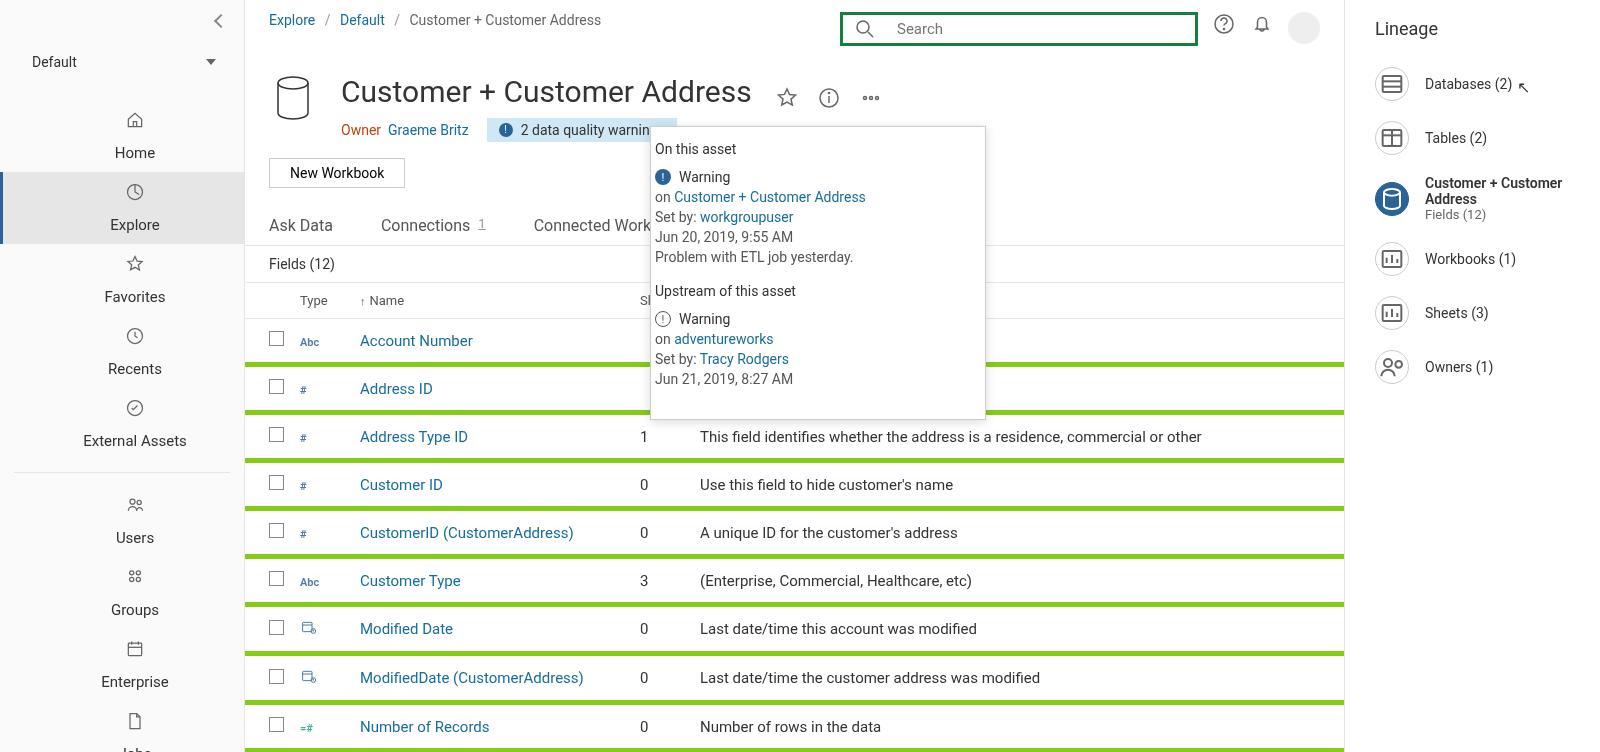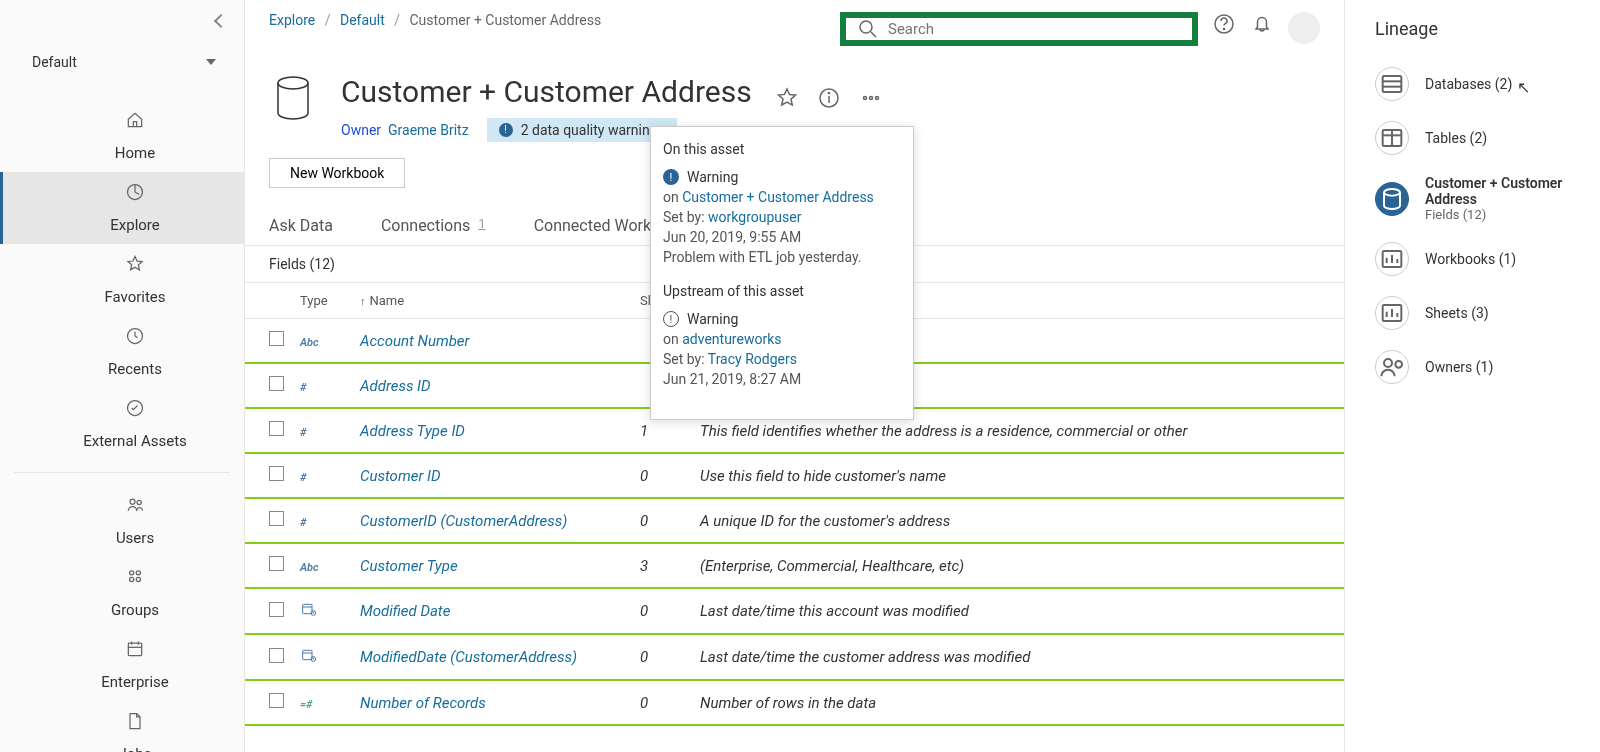--- a/index.html
+++ b/index.html
@@ -15,51 +15,51 @@
 .nav li.active { background:#e6e6e6; border-left:3px solid #2a6496; padding-left:23px; }
 .nav li .ic { width:20px; height:20px; display:flex; align-items:center; justify-content:center; color:#666; }
 .nav-sep { height:1px; background:#e6e6e6; margin:12px 14px; }
 .main { flex:1; display:flex; min-width:0; }
 .content { flex:1; display:flex; flex-direction:column; min-width:0; }
 .topbar { display:flex; align-items:flex-start; padding:12px 24px 0; gap:14px; }
 .crumbs { flex:1; font-size:14px; }
 .crumbs a { color:#176d9c; text-decoration:none; }
 .crumbs .sep { color:#999; margin:0 6px; }
 .crumbs .cur { color:#666; }
-.search { width:358px; height:34px; border:6px solid #15803d; display:flex; align-items:center; padding:0 10px; gap:8px; }
+.search { width:358px; height:34px; border:3px solid #15803d; display:flex; align-items:center; padding:0 10px; gap:20px; }
 .search input { border:none; outline:none; flex:1; font-size:15px; color:#666; }
 .icbtn { width:24px; height:24px; display:flex; align-items:center; justify-content:center; color:#666; cursor:pointer; }
 .avatar { width:32px; height:32px; border-radius:50%; background:radial-gradient(#ccc 10%, transparent 10%) 0 0/4px 4px #eee; }
 .header { display:flex; gap:24px; padding:28px 0 0 24px; }
 .ds-icon { width:48px; height:48px; display:flex; align-items:center; justify-content:center; }
 .ds-icon svg { width:36px; height:44px; }
 .h-main h1 { font-size:30px; font-weight:400; color:#333; display:inline; }
 .h-icons { display:inline-flex; gap:18px; margin-left:20px; vertical-align:middle; }
 .h-sub { margin-top:8px; display:flex; align-items:center; gap:18px; font-size:14px; }
-.h-sub .owner-lbl { color:#1d4ed8; }
+.h-sub .owner-lbl { color:#c2410c; }
 .h-sub a { color:#176d9c; text-decoration:none; }
 .warn-badge { background:#d0e8f5; padding:4px 12px; display:flex; align-items:center; gap:8px; position:relative; }
 .warn-badge .dot { width:14px; height:14px; border-radius:50%; background:#2a6496; color:#fff; display:flex; align-items:center; justify-content:center; font-size:10px; line-height:1; }
 .btn-row { padding:16px 0 0 24px; }
 .btn { border:1px solid #ccc; background:#fff; padding:6px 20px; font-size:14px; cursor:pointer; }
 .tabs { display:flex; gap:36px; padding:28px 0 0 18px; border-bottom:1px solid #e6e6e6; font-size:16px; color:#555; }
 .tabs .tab { padding:0 6px 10px; cursor:pointer; display:flex; gap:8px; }
 .tabs .cnt { color:#999; text-decoration:underline; font-size:13px; }
 .fields-hdr { padding:10px 24px; color:#333; }
 .table-wrap { flex:1; overflow-y:auto; border-top:1px solid #e6e6e6; position:relative; }
 .table-wrap::-webkit-scrollbar { width:12px; }
 .table-wrap::-webkit-scrollbar-thumb { background:#ccc; }
 table { width:100%; border-collapse:collapse; }
 th { text-align:left; font-weight:400; font-size:13px; color:#555; padding:10px 8px; border-bottom:1px solid #e6e6e6; }
-td { padding:12px 8px; border-bottom:2px solid #84cc16; font-size:15px;font-style:italic; }
+td { padding:12px 8px; border-bottom:5px solid #84cc16; font-size:15px; }
 td.name a { color:#176d9c; text-decoration:none; }
 .cb { width:15px; height:15px; border:1.5px solid #888; display:inline-block; }
 .type-ic { font-size:11px; color:#4e79a7; font-weight:600; }
 .sort-arrow { font-size:11px; margin-right:4px; }
-.popover { position:absolute; top:126px; left:650px; width:264px; background:#fff; border:1px solid #ccc; box-shadow:0 2px 10px rgba(0,0,0,0.15); padding:14px 12px; font-size:14px; z-index:10; }
+.popover { position:absolute; top:126px; left:650px; width:336px; background:#fff; border:1px solid #ccc; box-shadow:0 2px 10px rgba(0,0,0,0.15); padding:14px 4px; font-size:14px; z-index:10; }
 .popover h4 { font-size:14px; font-weight:400; color:#333; margin-bottom:12px; }
 .popover .row { display:flex; align-items:center; gap:8px; color:#333; }
 .popover .row .ic-warn { width:16px; height:16px; border-radius:50%; background:#2a6496; color:#fff; font-size:11px; display:flex; align-items:center; justify-content:center; }
 .popover .row .ic-warn.outline { background:none; border:1.5px solid #555; color:#555; }
 .popover .meta { color:#555; margin:4px 0 2px; }
 .popover .meta a { color:#176d9c; text-decoration:none; }
 .popover .block { margin-bottom:18px; }
 .lineage { width:256px; border-left:1px solid #e6e6e6; padding:18px 16px 0 30px; }
 .lineage h3 { font-size:18px; font-weight:400; margin-bottom:18px; }
 .ln-list { list-style:none; }

